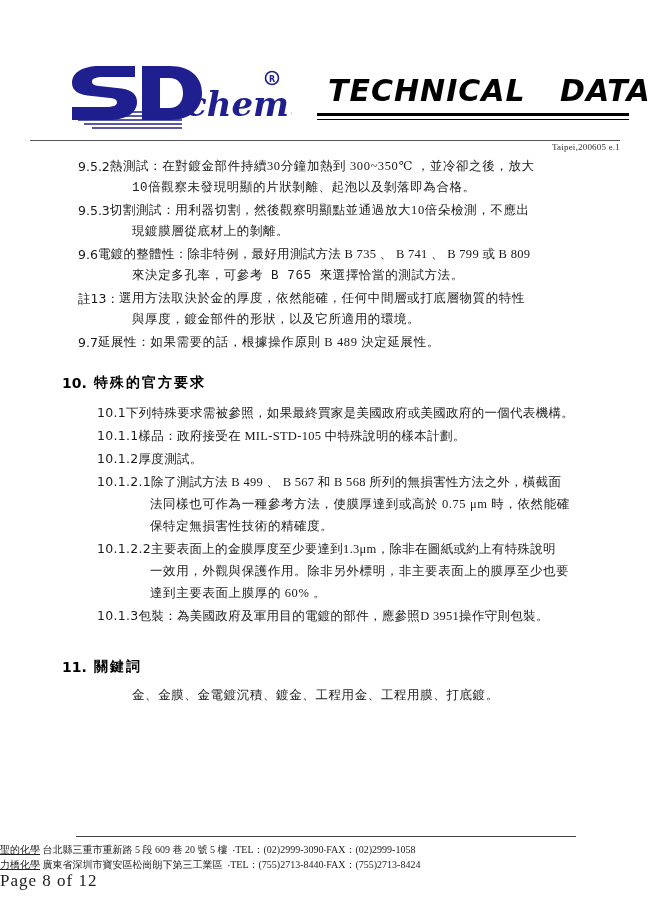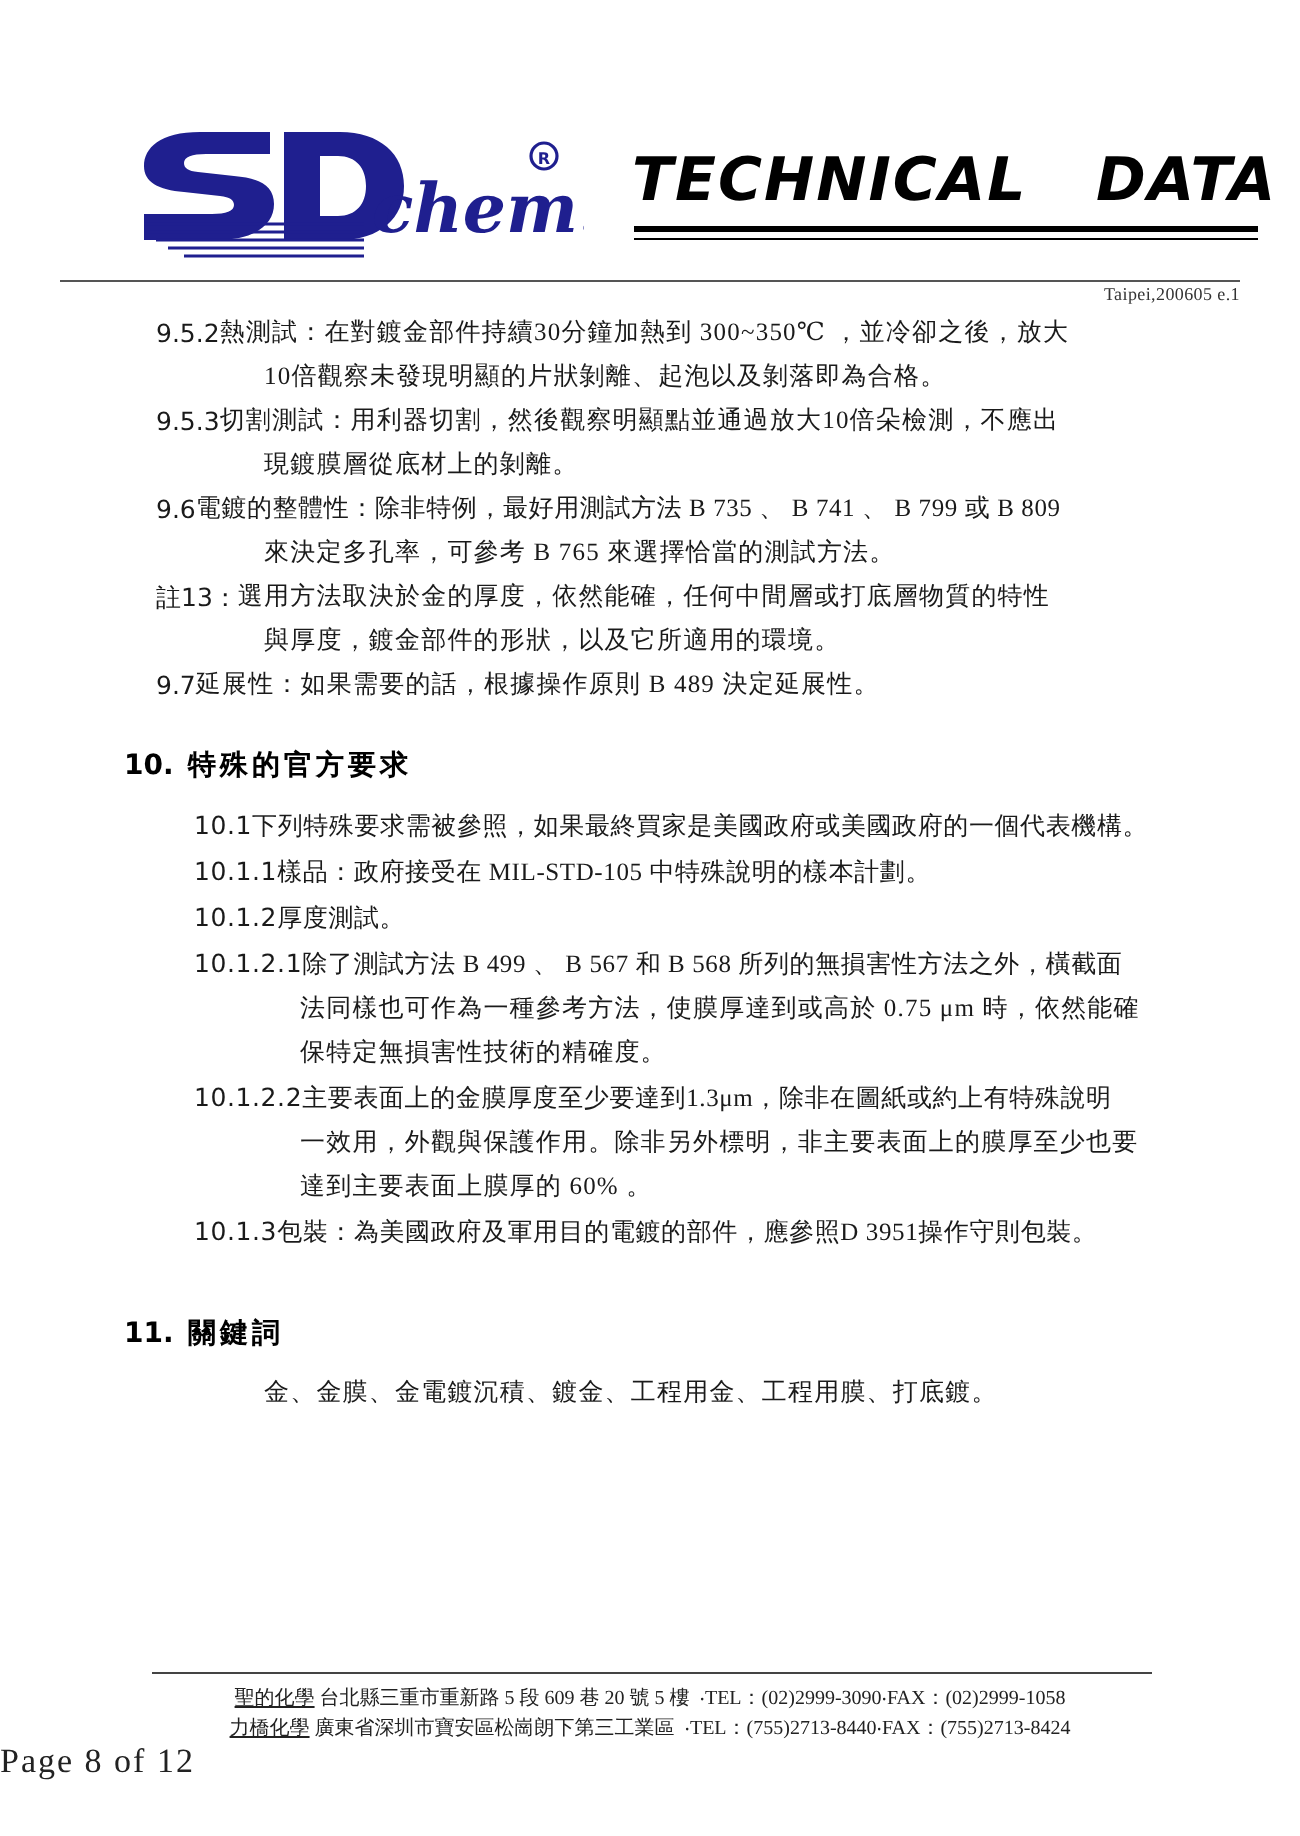--- a/index.html
+++ b/index.html
@@ -36,21 +36,21 @@
     left: 62px;
     top: 60px;
     width: 230px;
     height: 72px;
   }
 
   .logo-svg { display: block; }
 
   .tech-data {
     position: absolute;
-    left: 316px;
+    left: 328px;
     top: 76px;
     width: 310px;
     text-align: left;
   }
   .tech-data-text {
     font-family: "DejaVu Sans", "Liberation Sans", sans-serif;
     font-style: italic;
     font-weight: bold;
     font-size: 30px;
     letter-spacing: 1px;
@@ -123,21 +123,21 @@
 
   .body-text {
     flex: 1 1 auto;
     white-space: pre-wrap;
     letter-spacing: 0.6px;
   }
   .body-text.tight { letter-spacing: 0.3px; }
 
   .lvl-0 { margin-left: 78px; width: 540px; }
   .lvl-1 { margin-left: 97px; width: 520px; }
-  .lvl-cont { margin-left: 132px; width: 486px; }
+  .lvl-cont { margin-left: 132px; width: 486px; font-family: Liberation Mono, monospace; }
   .lvl-cont2 { margin-left: 150px; width: 468px; }
 
   .section-head {
     display: flex;
     align-items: center;
     margin-left: 62px;
     font-family: "DejaVu Sans", "Liberation Sans", sans-serif;
     font-weight: bold;
     font-size: 14px;
     color: #000;
@@ -163,21 +163,20 @@
   }
   .footer-rule {
     position: absolute;
     left: 76px;
     top: 0;
     width: 500px;
     height: 1px;
     background: #444;
   }
   .footer-line {
-    text-align: center;
     font-family: "Liberation Serif", "DejaVu Serif", serif;
     font-size: 10px;
     line-height: 15px;
     color: #222;
     white-space: pre;
   }
   .footer-line .co {
     text-decoration: underline;
   }
   .footer-page {

